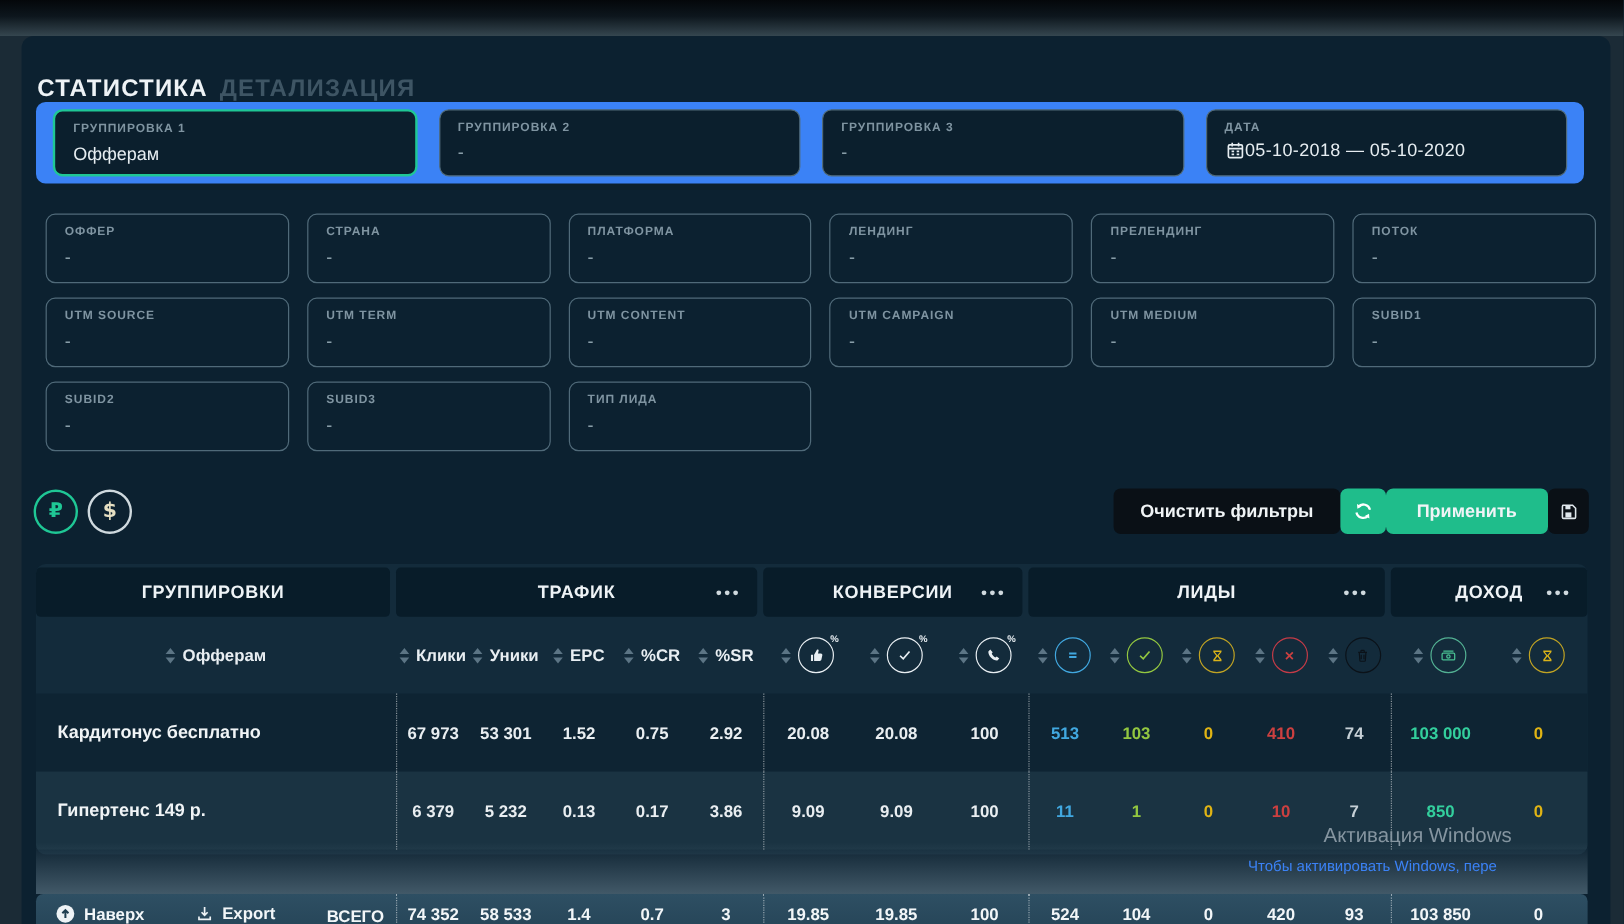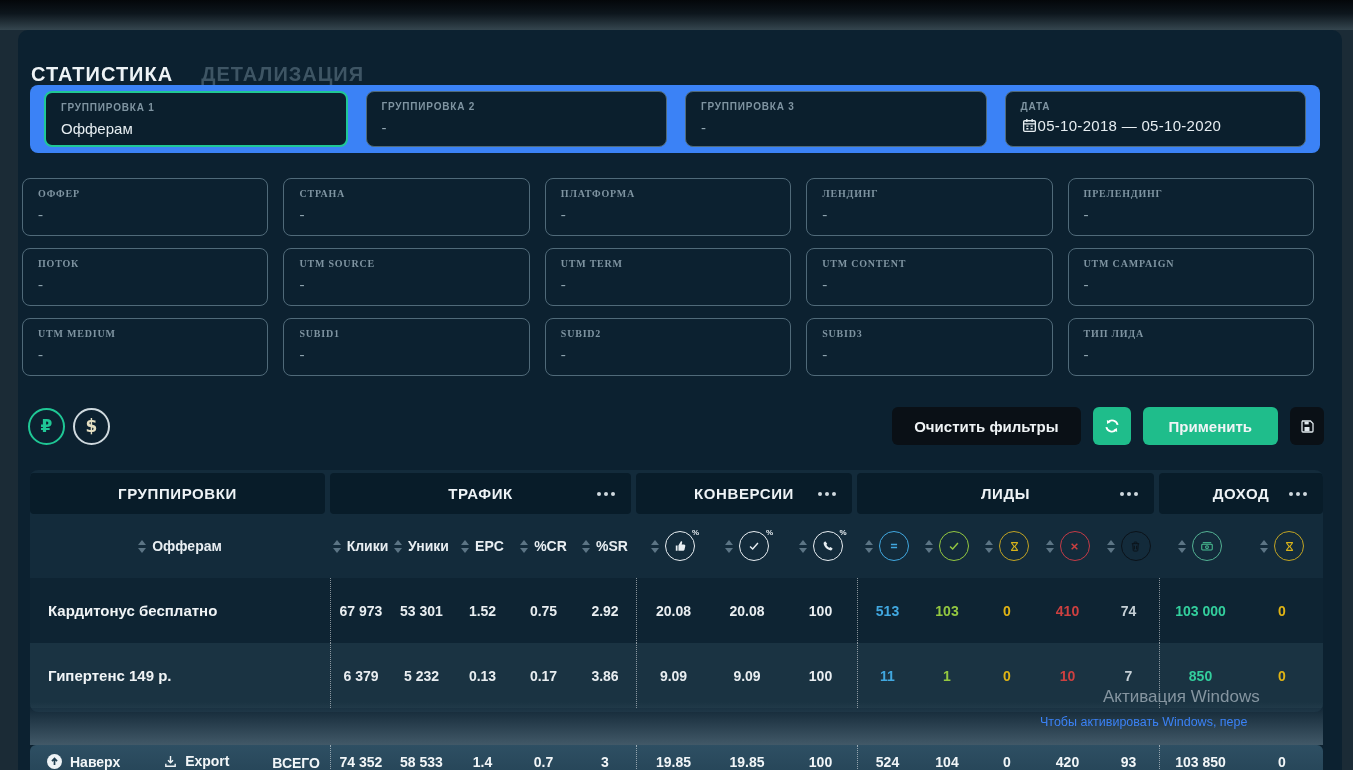--- a/index.html
+++ b/index.html
@@ -7,49 +7,49 @@
   body {
     font-family:"Liberation Sans","DejaVu Sans",sans-serif;
     background:#1b2b36; position:relative;
   }
   .topbar{position:absolute;left:0;top:0;width:1353px;height:30px;
     background:linear-gradient(180deg,#04070a 0%,#0d161d 45%,#35464f 100%);}
   .panel{position:absolute;left:18px;top:30px;width:1324px;height:740px;
     background:#0c2130;border-radius:10px 10px 0 0;}
 
   
-  .tabs{position:absolute;left:13px;top:33px;display:flex;gap:28px;}
+  .tabs{position:absolute;left:13px;top:33px;display:flex;gap:10px;}
   .tab{font-size:20px;font-weight:bold;letter-spacing:1px;color:#3e5564;cursor:pointer;}
   .tab.active{color:#eef3f6;}
 
   
   .field{border:1px solid #506a79;border-radius:8px;padding:9px 15px;position:relative;cursor:pointer;}
   .field .flabel{font-size:10px;font-weight:bold;letter-spacing:.8px;color:#7f94a1;}
   .field .fvalue{font-size:15px;color:#93a7b2;margin-top:7px;}
   .field .fvalue.set{color:#e6edf1;}
   .field.active{border:2px solid #1fc795;}
 
   .group-row{position:absolute;left:12px;top:55px;width:1290px;height:68px;
     background:#3b82f6;border-radius:8px;padding:6px 14px;display:flex;gap:18px;}
   .group-row .field{flex:1 1 0;background:#0b1f2d;}
 
-  .filter-grid{position:absolute;left:4px;top:148px;width:1292px;
-    display:grid;grid-template-columns:repeat(5,1fr);gap:12px 15px;font-family:Liberation Serif, serif;}
+  .filter-grid{position:absolute;left:20px;top:148px;width:1292px;
+    display:grid;grid-template-columns:repeat(6,1fr);gap:12px 15px;}
   .filter-grid .field{height:58px;}
 
   .datewrap{display:flex;align-items:center;gap:0;margin-top:5px;}
   .datewrap .dtxt{font-size:15px;color:#e6edf1;letter-spacing:.3px;}
 
   
   .toolbar{position:absolute;left:10px;top:377px;width:1296px;display:flex;align-items:center;}
   .cur-btn{width:37px;height:37px;border-radius:50%;border:2px solid #cfd9de;color:#e5dfc2;
     background:transparent;font-size:17px;font-weight:bold;margin-right:8px;cursor:pointer;
     display:inline-flex;align-items:center;justify-content:center;font-family:"DejaVu Sans",sans-serif;}
   .cur-btn.active{border-color:#1fc795;color:#1fc795;}
-  .actions{margin-left:auto;display:flex;align-items:center;gap:12px;}
+  .actions{margin-left:auto;display:flex;align-items:center;}
   .btn{height:38px;border:none;border-radius:6px;font-size:15px;font-weight:bold;
     color:#f0f4f6;cursor:pointer;display:inline-flex;align-items:center;justify-content:center;}
   .btn.dark{background:#0a1016;padding:0 22px;}
   .btn.green{background:#1fbd8b;}
   .btn.apply{padding:0 26px;}
   .btn.icon{width:38px;padding:0;}
   .btn.save{width:34px;background:#0a1016;}
 
   
   .table{position:absolute;left:12px;top:440px;width:1293px;height:242px;

